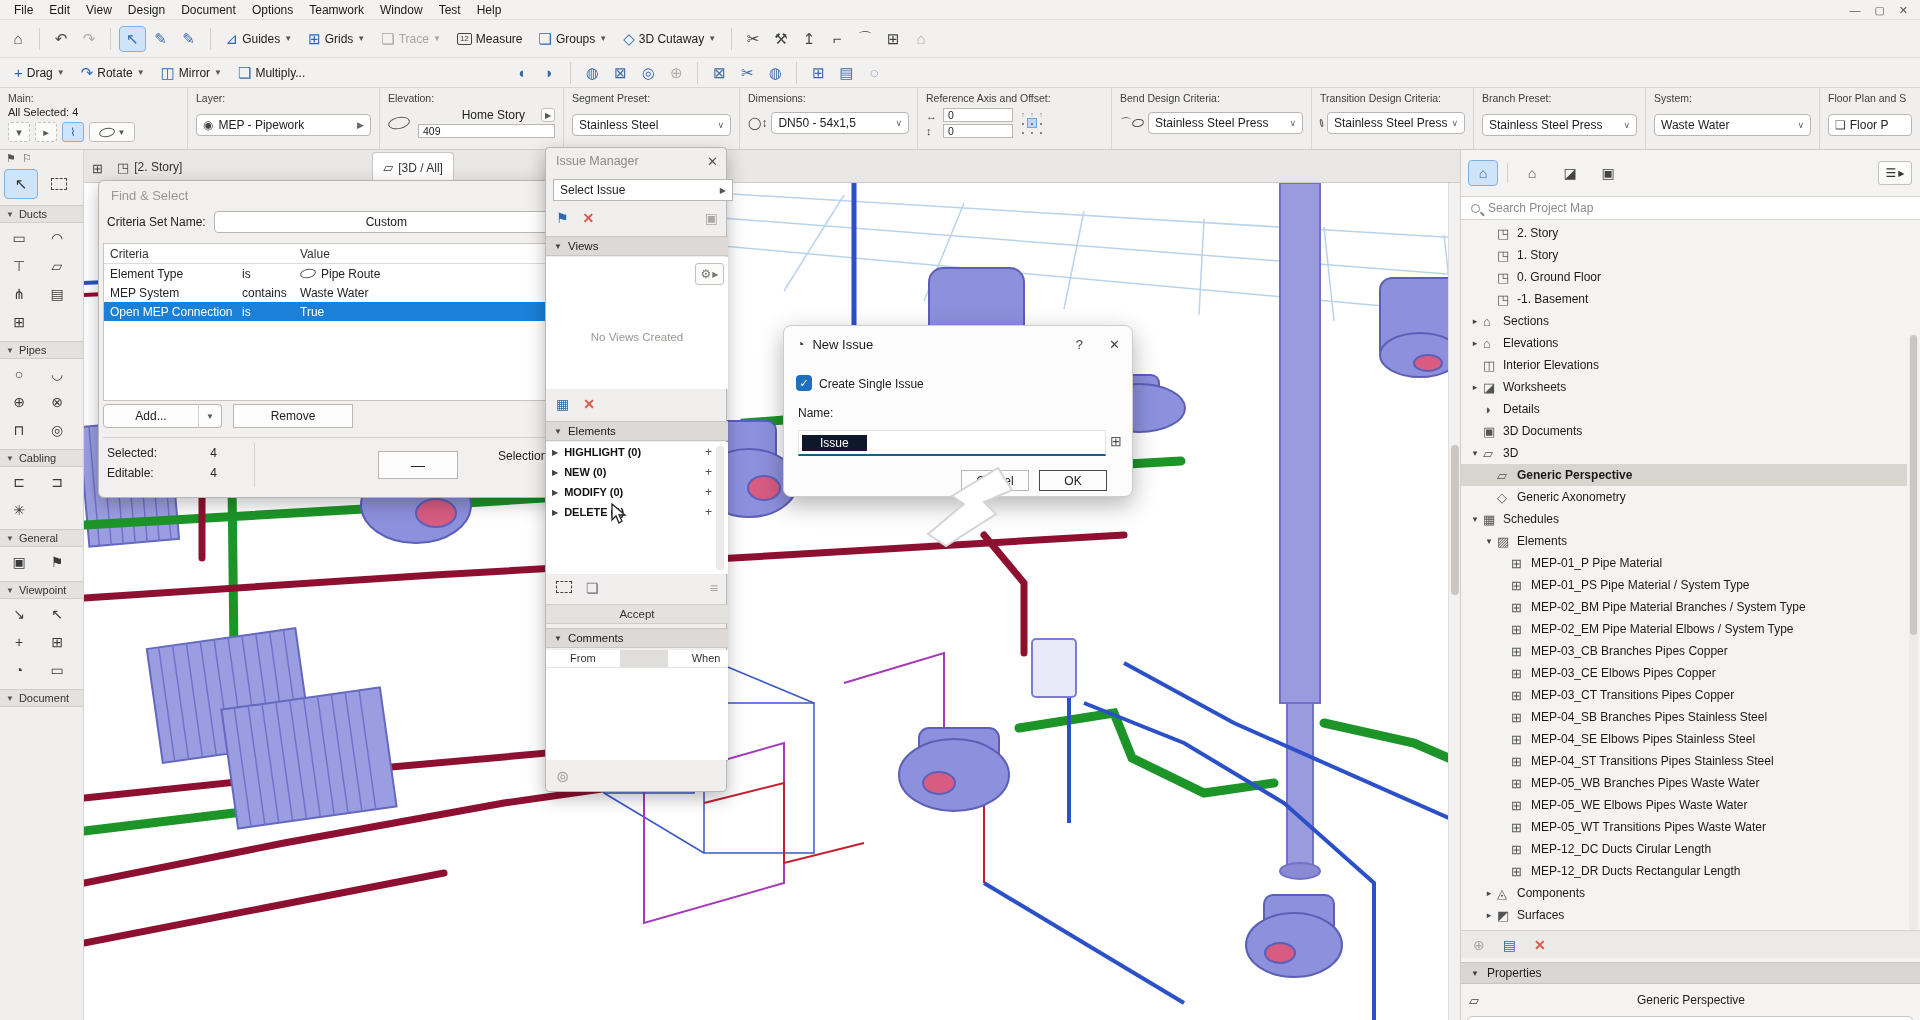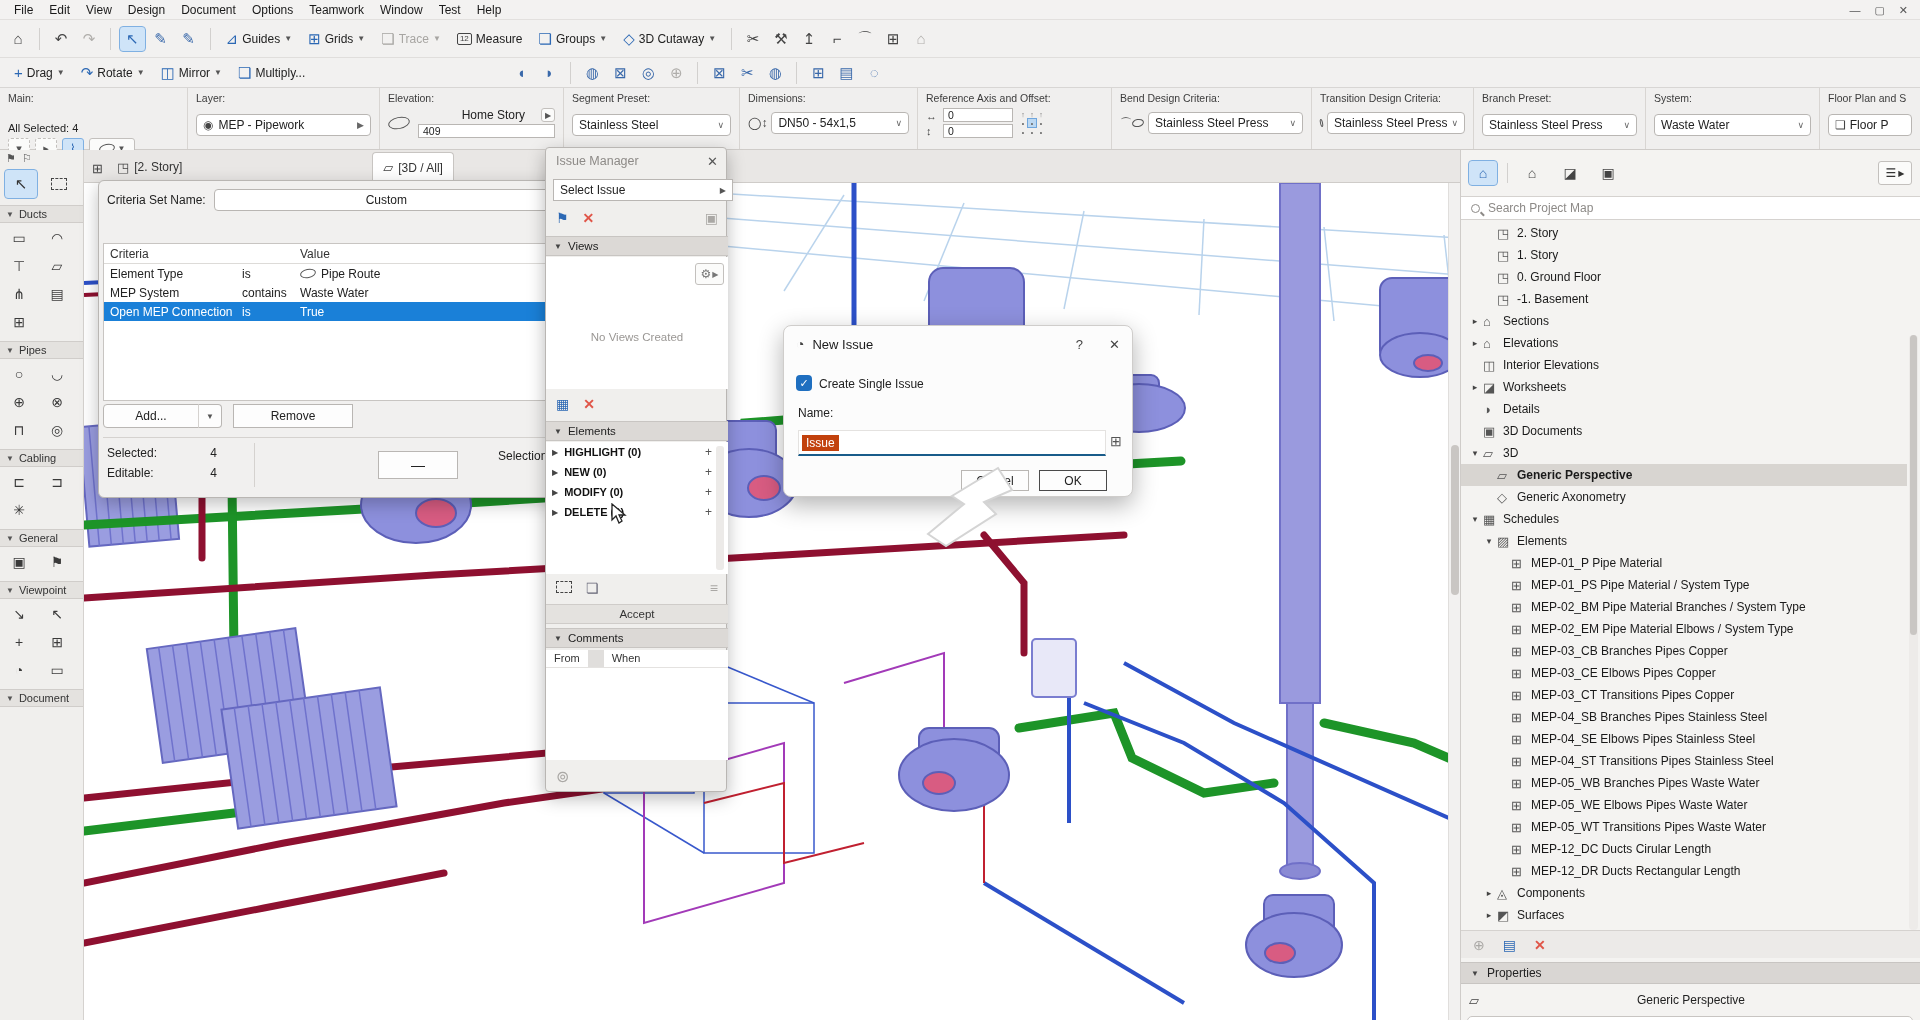--- a/index.html
+++ b/index.html
@@ -96,33 +96,33 @@
   .im-head .hc{font-size:8px;color:#444}
   .im-white{position:absolute;left:0;width:182px;background:#fff}
   #im-gear{position:absolute;left:149px;top:115px;width:29px;height:22px;background:#fbfbfa;border:1px solid #c3c0bd;border-radius:3px;display:flex;align-items:center;justify-content:center;gap:1px;color:#777;font-size:12px}
   #im-noviews{position:absolute;left:0;top:183px;width:182px;text-align:center;color:#9a9794;font-size:11.5px}
   .im-row{display:flex;align-items:center;height:20px;font-size:11px;color:#111;font-weight:bold;padding-left:6px;gap:6px}
   .im-row .rc{font-size:8px;color:#444;font-weight:normal}
   .im-row .plus{margin-left:auto;margin-right:16px;color:#555;font-weight:normal;font-size:12px}
   .im-sb{position:absolute;right:2px;width:8px;background:#eceae8;border-radius:3px}
   #im-accept{position:absolute;left:0;top:456px;width:182px;height:20px;background:#e4e2df;border-top:1px solid #cfccc9;border-bottom:1px solid #cfccc9;text-align:center;font-size:11.5px;color:#333;line-height:19px}
   .im-fw{position:absolute;left:0;top:502px;width:182px;height:18px;display:flex;font-size:11px;color:#333;border-bottom:1px solid #e4e2e0;background:#fff}
-  .im-fw span{padding:2px 8px}
+  .im-fw span{padding:2px 24px}
   .im-fw .fwdiv{width:1px;background:#e0dedc;height:100%}
   
   #newissue{left:783px;top:325px;width:350px;height:172px;background:#fcfcfc;border:1px solid #cfcdcb;border-radius:8px;box-shadow:0 8px 24px rgba(0,0,0,.3)}
   #ni-head{display:flex;align-items:center;gap:8px;padding:10px 12px 0 12px;font-size:13px;color:#1a1a1a}
   #ni-spin{color:#444;font-size:14px}
   #ni-help{margin-left:auto;color:#444;padding-right:18px}
   #ni-close{color:#444;font-size:13px}
   #ni-check{position:absolute;left:12px;top:49px;width:16px;height:16px;background:#1f6fc0;border-radius:4px;color:#fff;font-size:11px;display:flex;align-items:center;justify-content:center}
   #ni-checklabel{position:absolute;left:35px;top:51px;font-size:12px}
   #ni-namelabel{position:absolute;left:14px;top:80px;font-size:12px}
   #ni-input{position:absolute;left:14px;top:104px;width:308px;height:26px;background:#fff;border:1px solid #e4e2e0;border-bottom:2px solid #195c8a;display:flex;align-items:center;padding:0 3px;font-size:12px}
-  #ni-input .seltext{background:#c2410c;color:#fff;padding:1px 4px}
+  #ni-input .seltext{background:#0f172a;color:#fff;padding:1px 18px}
   #ni-fieldico{position:absolute;left:326px;top:107px;font-size:14px;color:#555}
   #ni-cancel{position:absolute;left:177px;top:144px;width:68px;height:21px}
   #ni-ok{position:absolute;left:255px;top:144px;width:68px;height:21px;border:1.5px solid #4a4a4a}
   
   #navigator{left:1460px;top:150px;width:460px;height:870px;background:#f4f3f1;border-left:1px solid #cfccc9}
   #nav-top{height:46px;display:flex;align-items:center;gap:10px;padding:0 8px}
   .nav-tool{width:28px;height:24px;display:flex;align-items:center;justify-content:center;font-size:14px;color:#444;border-radius:3px}
   .nav-tool.sel{background:#cfe4f8;outline:1px solid #7fb0e2;color:#2c68b4}
   #nav-menu{margin-left:auto;width:34px;height:24px;border:1px solid #c3c0bd;border-radius:3px;background:#fbfbfa;display:flex;align-items:center;justify-content:center;gap:2px;color:#333}
   #nav-search{height:24px;background:#fff;border-top:1px solid #d5d2cf;border-bottom:1px solid #d5d2cf;display:flex;align-items:center;gap:8px;padding:0 10px;color:#8d8a87}
@@ -287,21 +287,21 @@
 
     <span class="iconb">▤</span>
 
     <span class="iconb">◌</span>
 
 </div>
 
 <div class="abs" id="infobar">
   <div class="ib-sec" style="width:188px">
     <div class="ib-label">Main:</div>
-    <div class="minitxt" style="margin-top:18px">All Selected: 4</div>
+    <div class="minitxt" style="margin-top:2px">All Selected: 4</div>
     <div class="ib-row">
       <span class="sqbtn dash">▾</span>
       <span class="sqbtn dash">▸</span>
       <span class="sqbtn blue">⌇</span>
       <span class="sqbtn" style="width:46px">
           <span class="oval"></span>
           <span class="caret" style="margin-left:3px">▼</span>
         </span>
     </div>
   </div>
@@ -625,20 +625,21 @@
         <path d="M562 428V503M574 428V503M586 428V503M598 428V503M610 428V503M622 428V503" stroke="#6f72cc" stroke-width="1.5"></path>
       </g>
     </g>
   </svg>
 </div>
 <div class="abs" id="vscroll">
     <div id="vthumb"></div>
   </div>
 
 <div class="abs" id="findsel">
+  <div id="fs-title">Find &amp; Select</div>
   <div class="fs-row">
     <span style="font-size:12px;white-space:nowrap">Criteria Set Name:</span>
     <div class="combo" style="flex:1;justify-content:center">
       <span>Custom</span>
     </div>
   </div>
   <div id="fs-table">
     <div class="fs-th">
       <span class="fs-c1">Criteria</span>
       <span class="fs-c2"></span>

